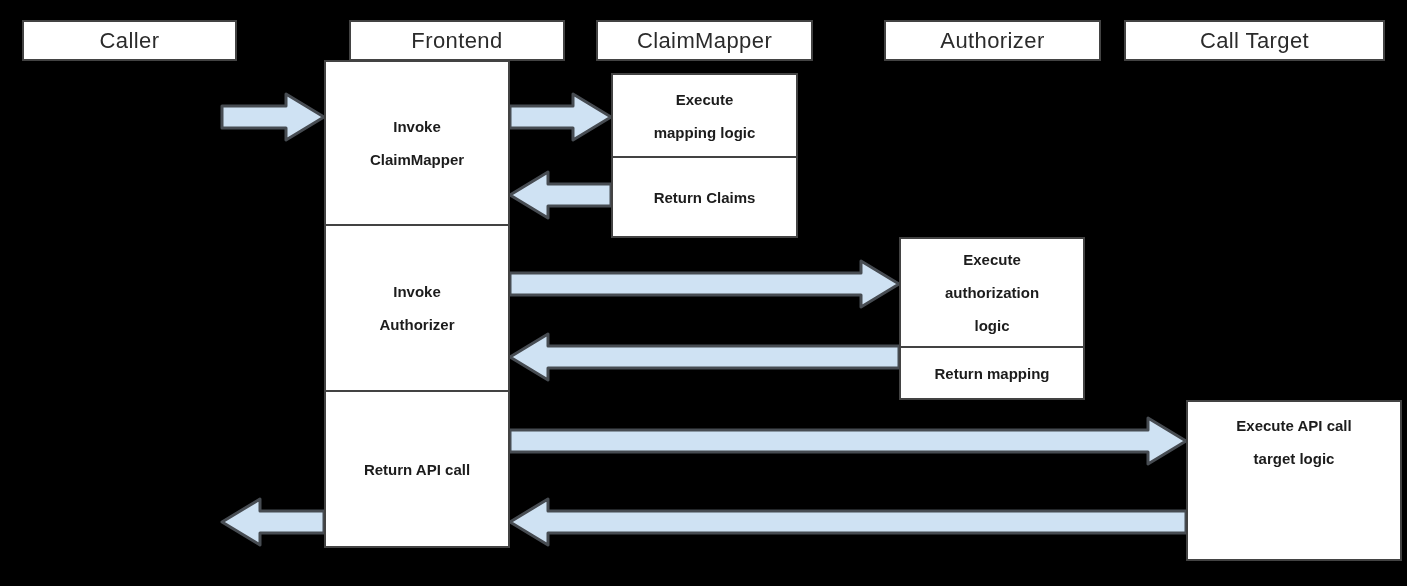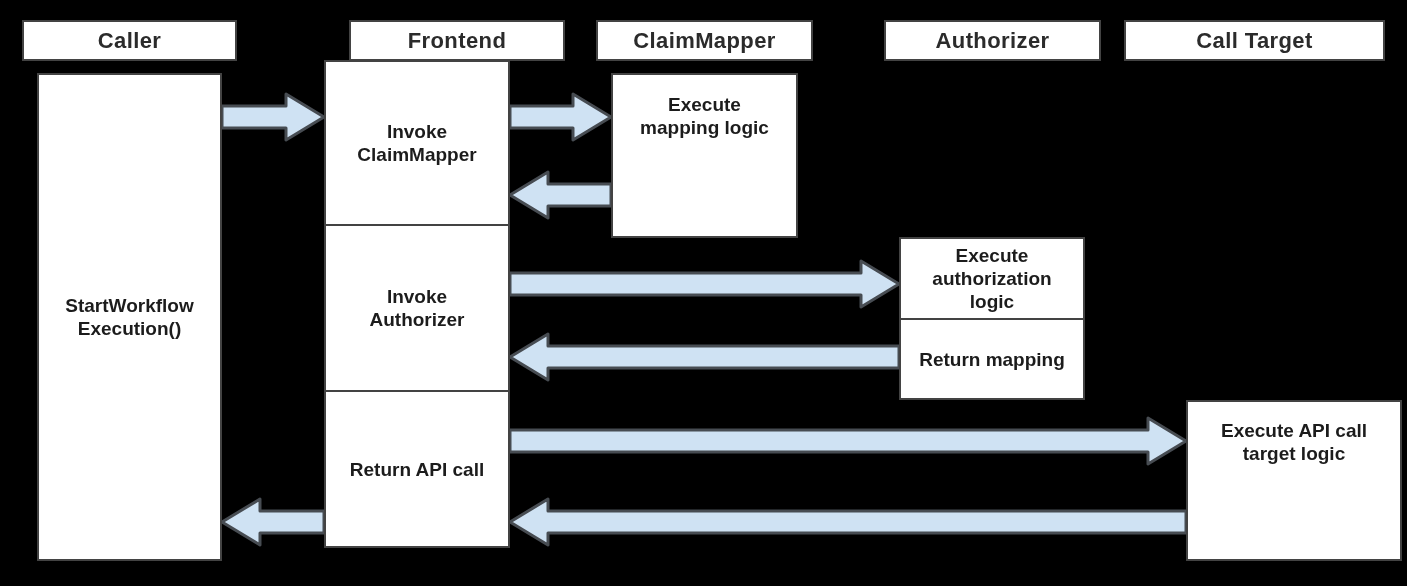--- a/index.html
+++ b/index.html
@@ -24,40 +24,40 @@
   .hdr {
     position: absolute;
     top: 20px;
     height: 41px;
     background: var(--box-fill);
     border: 2px solid var(--box-border);
     display: flex;
     align-items: center;
     justify-content: center;
     font-size: 22px;
-    font-weight: 700;
+    font-weight: 400;
     letter-spacing: 0.4px;
     color: var(--header-text);
   }
   .box {
     position: absolute;
     background: var(--box-fill);
     border: 2px solid var(--box-border);
     display: flex;
     flex-direction: column;
   }
   .cell {
     flex: 1 1 auto;
     display: flex;
     align-items: center;
     justify-content: center;
     text-align: center;
-    font-size: 19px;
+    font-size: 15px;
     font-weight: 700;
-    line-height: 23px;
+    line-height: 33px;
     color: var(--text);
     white-space: pre-line;
     padding: 4px 10px;
   }
   .cell + .cell { border-top: 2px solid var(--box-border); }
   .h164 { flex: 0 0 162px; }
   .h166 { flex: 0 0 166px; }
   .h83  { flex: 0 0 81px; }
   .h81  { flex: 0 0 79px; }
   svg.arrows-layer { position: absolute; left: 0; top: 0; width: 1407px; height: 586px; }
@@ -93,36 +93,33 @@
   <div class="hdr" style="left:596px; width:217px;">
     <span>ClaimMapper</span>
   </div>
   <div class="hdr" style="left:884px; width:217px;">
     <span>Authorizer</span>
   </div>
   <div class="hdr" style="left:1124px; width:261px;">
     <span>Call Target</span>
   </div>
 
-  <div class="box" style="left:37px; top:73px; width:185px; height:488px;">
-    <div class="cell">StartWorkflow
-Execution()</div>
-  </div>
 
   <div class="box" style="left:324px; top:60px; width:186px; height:488px;">
     <div class="cell h164">Invoke
 ClaimMapper</div>
     <div class="cell h166">Invoke
 Authorizer</div>
     <div class="cell">Return API call</div>
   </div>
 
   <div class="box" style="left:611px; top:73px; width:187px; height:165px;">
     <div class="cell h83">Execute
 mapping logic</div>
+    <div class="cell">Return Claims</div>
   </div>
 
   <div class="box" style="left:899px; top:237px; width:186px; height:163px;">
     <div class="cell h81">Execute
 authorization
 logic</div>
     <div class="cell">Return mapping</div>
   </div>
 
   <div class="box" style="left:1186px; top:400px; width:216px; height:161px;">

